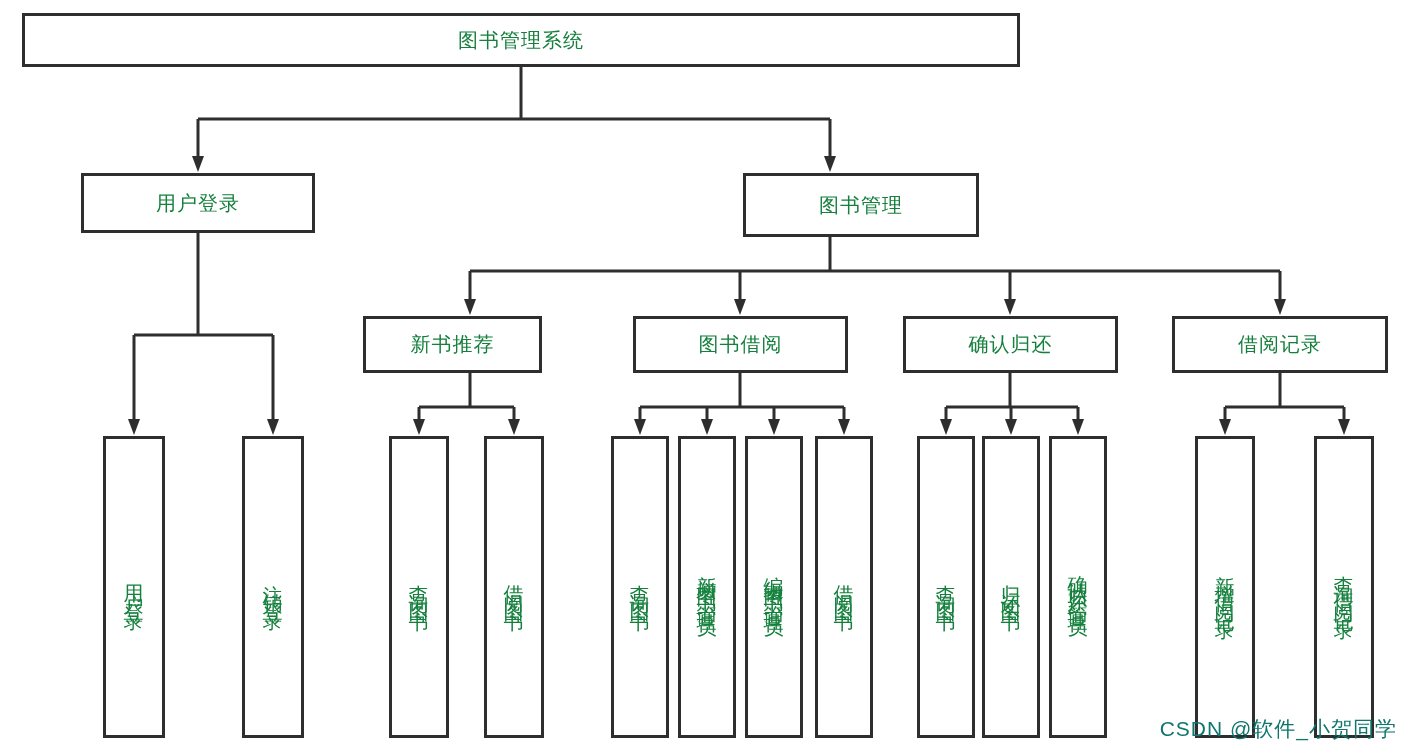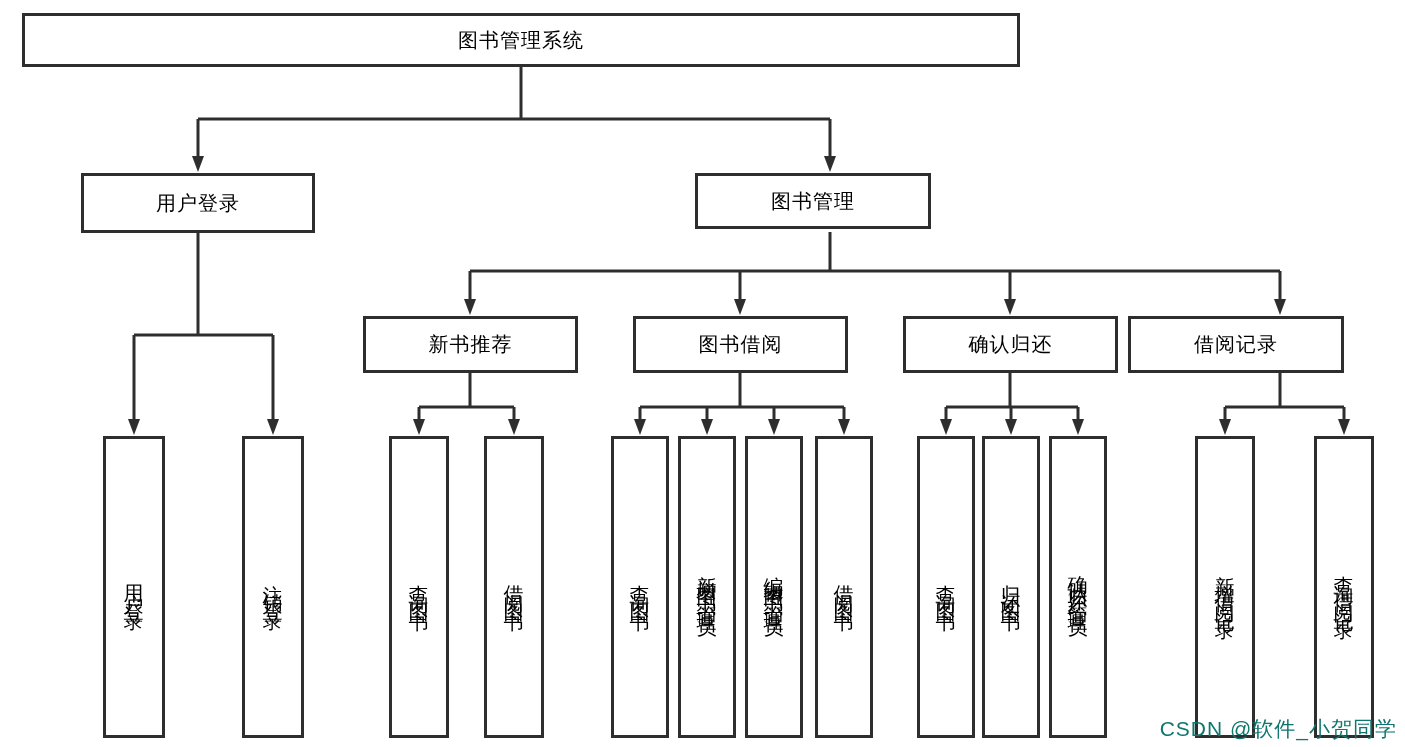--- a/index.html
+++ b/index.html
@@ -22,21 +22,21 @@
     pointer-events: none;
   }
   .box {
     position: absolute;
     box-sizing: border-box;
     border: 3px solid #2e2e2e;
     background: #ffffff;
     display: flex;
     align-items: center;
     justify-content: center;
-    color: #000000;
+    color: #15803d;
     z-index: 2;
   }
   .box .hlabel {
     font-size: 20px;
     letter-spacing: 1px;
     white-space: nowrap;
   }
   .box .vlabel {
     writing-mode: vertical-rl;
     text-orientation: mixed;
@@ -101,34 +101,34 @@
     </g>
   </svg>
 
   <div class="box" style="left:22px; top:13px; width:998px; height:54px;">
     <span class="hlabel">图书管理系统</span>
   </div>
 
   <div class="box" style="left:81px; top:173px; width:234px; height:60px;">
     <span class="hlabel">用户登录</span>
   </div>
-  <div class="box" style="left:695px; top:173px; width:236px; height:56px;text-align:center;">
+  <div class="box" style="left:743px; top:173px; width:236px; height:64px;text-align:center;">
     <span class="hlabel">图书管理</span>
   </div>
 
-  <div class="box" style="left:363px; top:316px; width:215px; height:57px;justify-content:center;">
+  <div class="box" style="left:363px; top:316px; width:179px; height:57px;justify-content:center;">
     <span class="hlabel">新书推荐</span>
   </div>
   <div class="box" style="left:633px; top:316px; width:215px; height:57px;">
     <span class="hlabel">图书借阅</span>
   </div>
   <div class="box" style="left:903px; top:316px; width:215px; height:57px;">
     <span class="hlabel">确认归还</span>
   </div>
-  <div class="box" style="left:1128px; top:316px; width:216px; height:57px;">
+  <div class="box" style="left:1172px; top:316px; width:216px; height:57px;">
     <span class="hlabel">借阅记录</span>
   </div>
 
   <div class="box" style="left:103px; top:436px; width:62px; height:302px;">
     <span class="vlabel">用户登录</span>
   </div>
   <div class="box" style="left:242px; top:436px; width:62px; height:302px;">
     <span class="vlabel">注销登录</span>
   </div>
 

